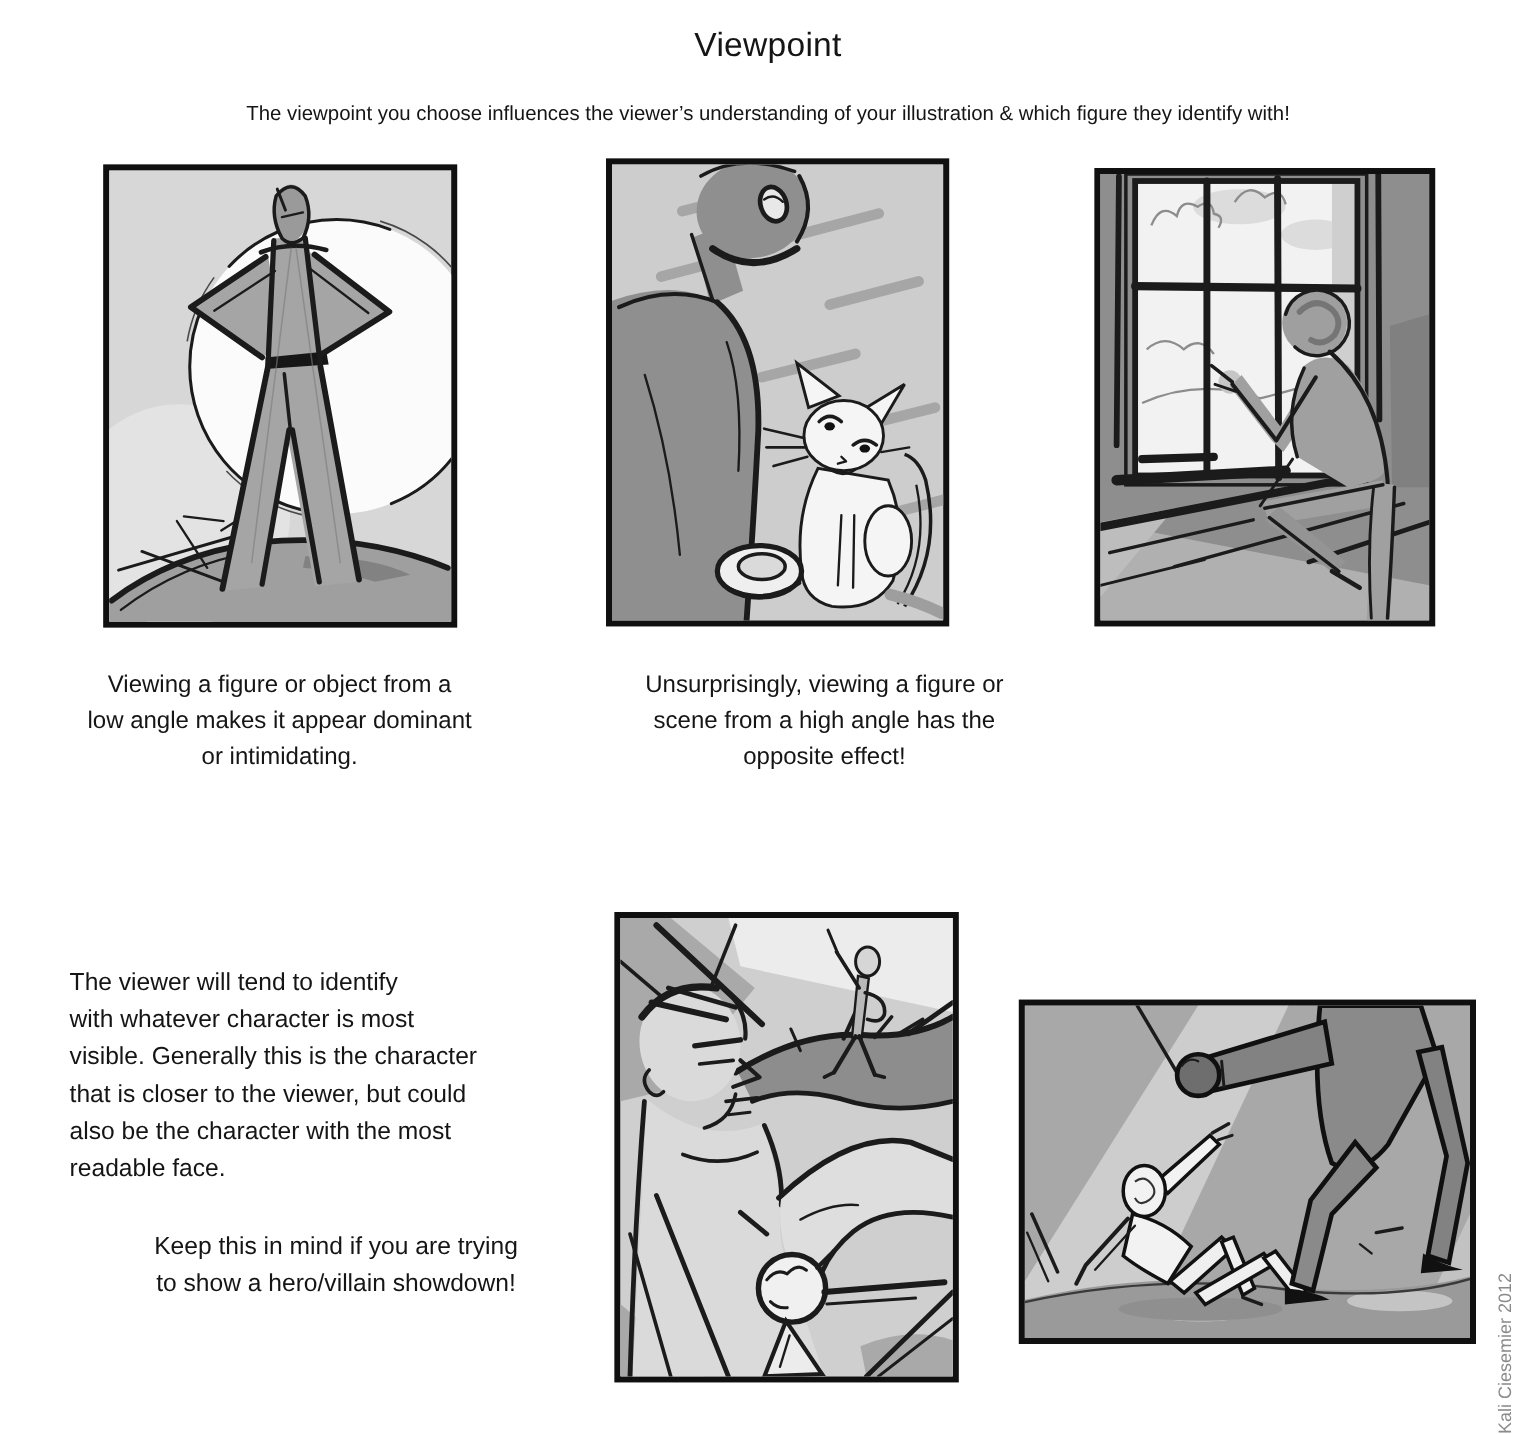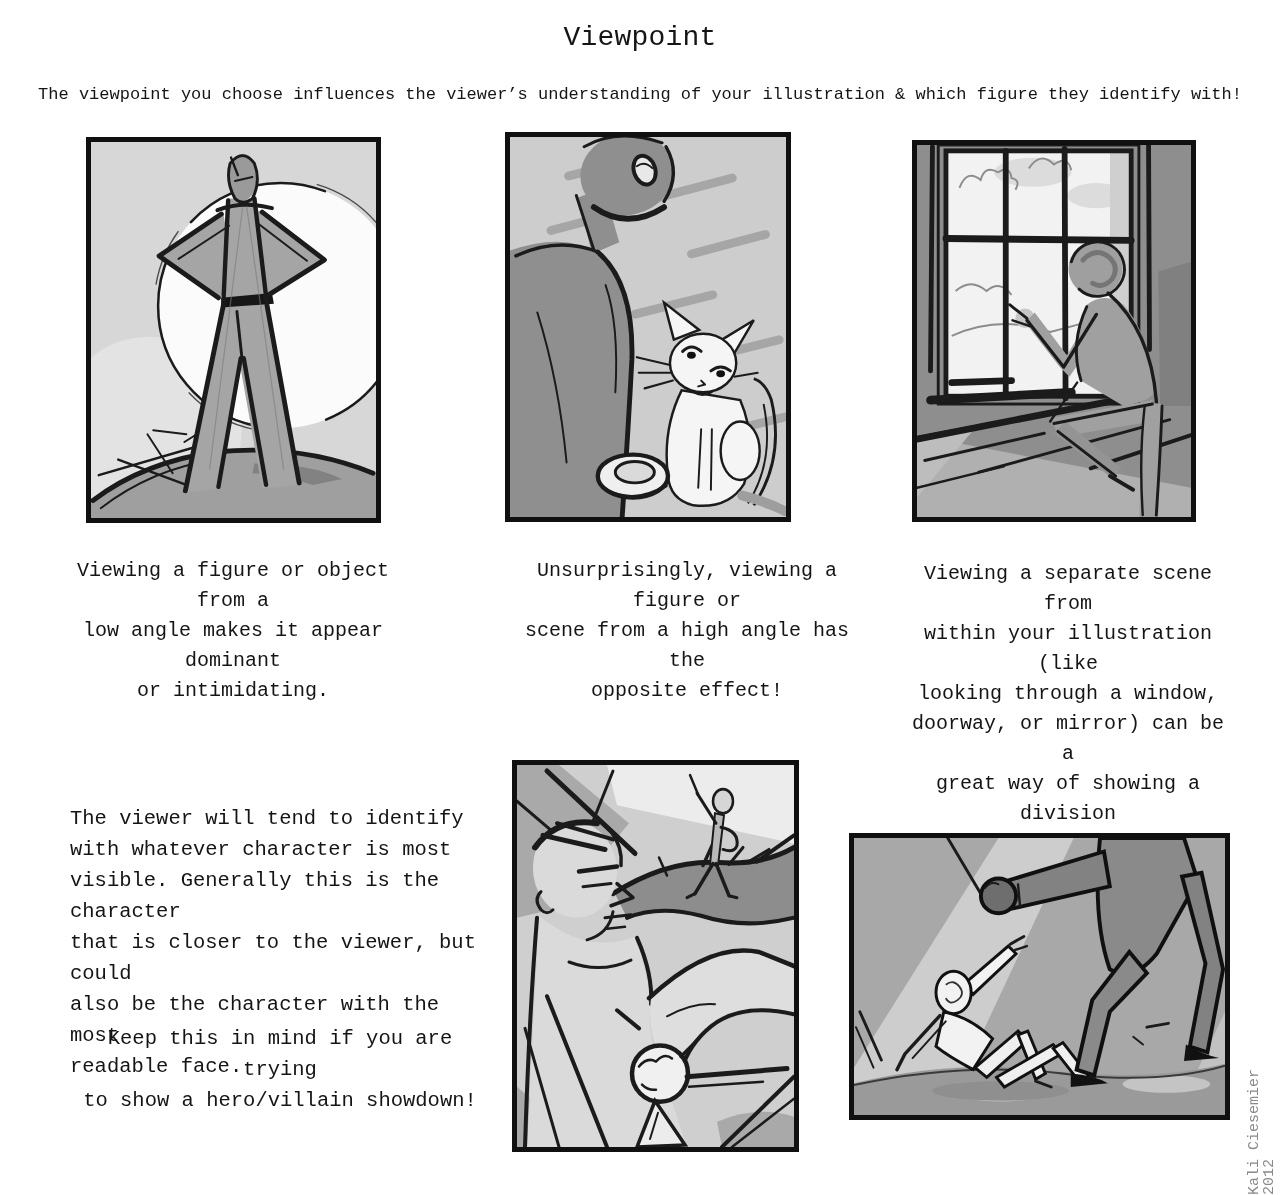--- a/index.html
+++ b/index.html
@@ -1,17 +1,17 @@
 <!DOCTYPE html>
 <html><head>
 <meta charset="utf-8">
 <style>
   html,body{margin:0;padding:0;background:#ffffff;}
   .page{position:relative;width:1280px;height:1195px;background:#ffffff;overflow:hidden;
-        font-family:Liberation Mono, monospace;color:#151515;}
+        font-family:Liberation Sans, sans-serif;color:#151515;}
   .page-title{position:absolute;left:0;top:22px;width:1280px;text-align:center;
         font-size:28px;font-weight:500;letter-spacing:0.2px;}
   .page-subtitle{position:absolute;left:0;top:85px;width:1280px;text-align:center;
         font-size:17px;font-weight:400;}
   .panel{position:absolute;border:5px solid #101010;background:#d6d6d6;box-sizing:content-box;}
   .panel svg{display:block;width:100%;height:100%;}
   .caption{position:absolute;font-size:20px;line-height:30px;white-space:pre-line;text-align:center;}
   .bodytext{position:absolute;font-size:20.5px;line-height:31px;white-space:pre-line;}
   .signature{position:absolute;left:1247px;top:1030px;height:165px;color:#8a8a8a;
         font-size:15px;line-height:1;writing-mode:vertical-rl;transform:rotate(180deg);}
@@ -189,29 +189,22 @@
       </g>
     </svg>
   </div>
 
   <div class="caption" style="left:53px;top:556px;width:360px;">Viewing a figure or object from a
 low angle makes it appear dominant
 or intimidating.</div>
   <div class="caption" style="left:512px;top:556px;width:350px;">Unsurprisingly, viewing a figure or
 scene from a high angle has the
 opposite effect!</div>
-  <div class="caption" style="left:908px;top:559px;width:320px;">Viewing a separate scene from
-within your illustration (like
-looking through a window,
-doorway, or mirror) can be a
-great way of showing a division
-or contrast. This is also a nice
-framing device.</div>
-
-  <div class="bodytext" style="left:70px;top:803px;width:420px;">The viewer will tend to identify
+
+  <div class="bodytext" style="left:58px;top:803px;width:420px;">The viewer will tend to identify
 with whatever character is most
 visible. Generally this is the character
 that is closer to the viewer, but could
 also be the character with the most
 readable face.</div>
   <div class="bodytext" style="left:70px;top:1023px;width:420px;text-align:center;">Keep this in mind if you are trying
 to show a hero/villain showdown!</div>
 
   <div class="panel" style="left:512px;top:760px;width:277px;height:382px;">
     <svg viewBox="0 0 277 380" preserveAspectRatio="none">

